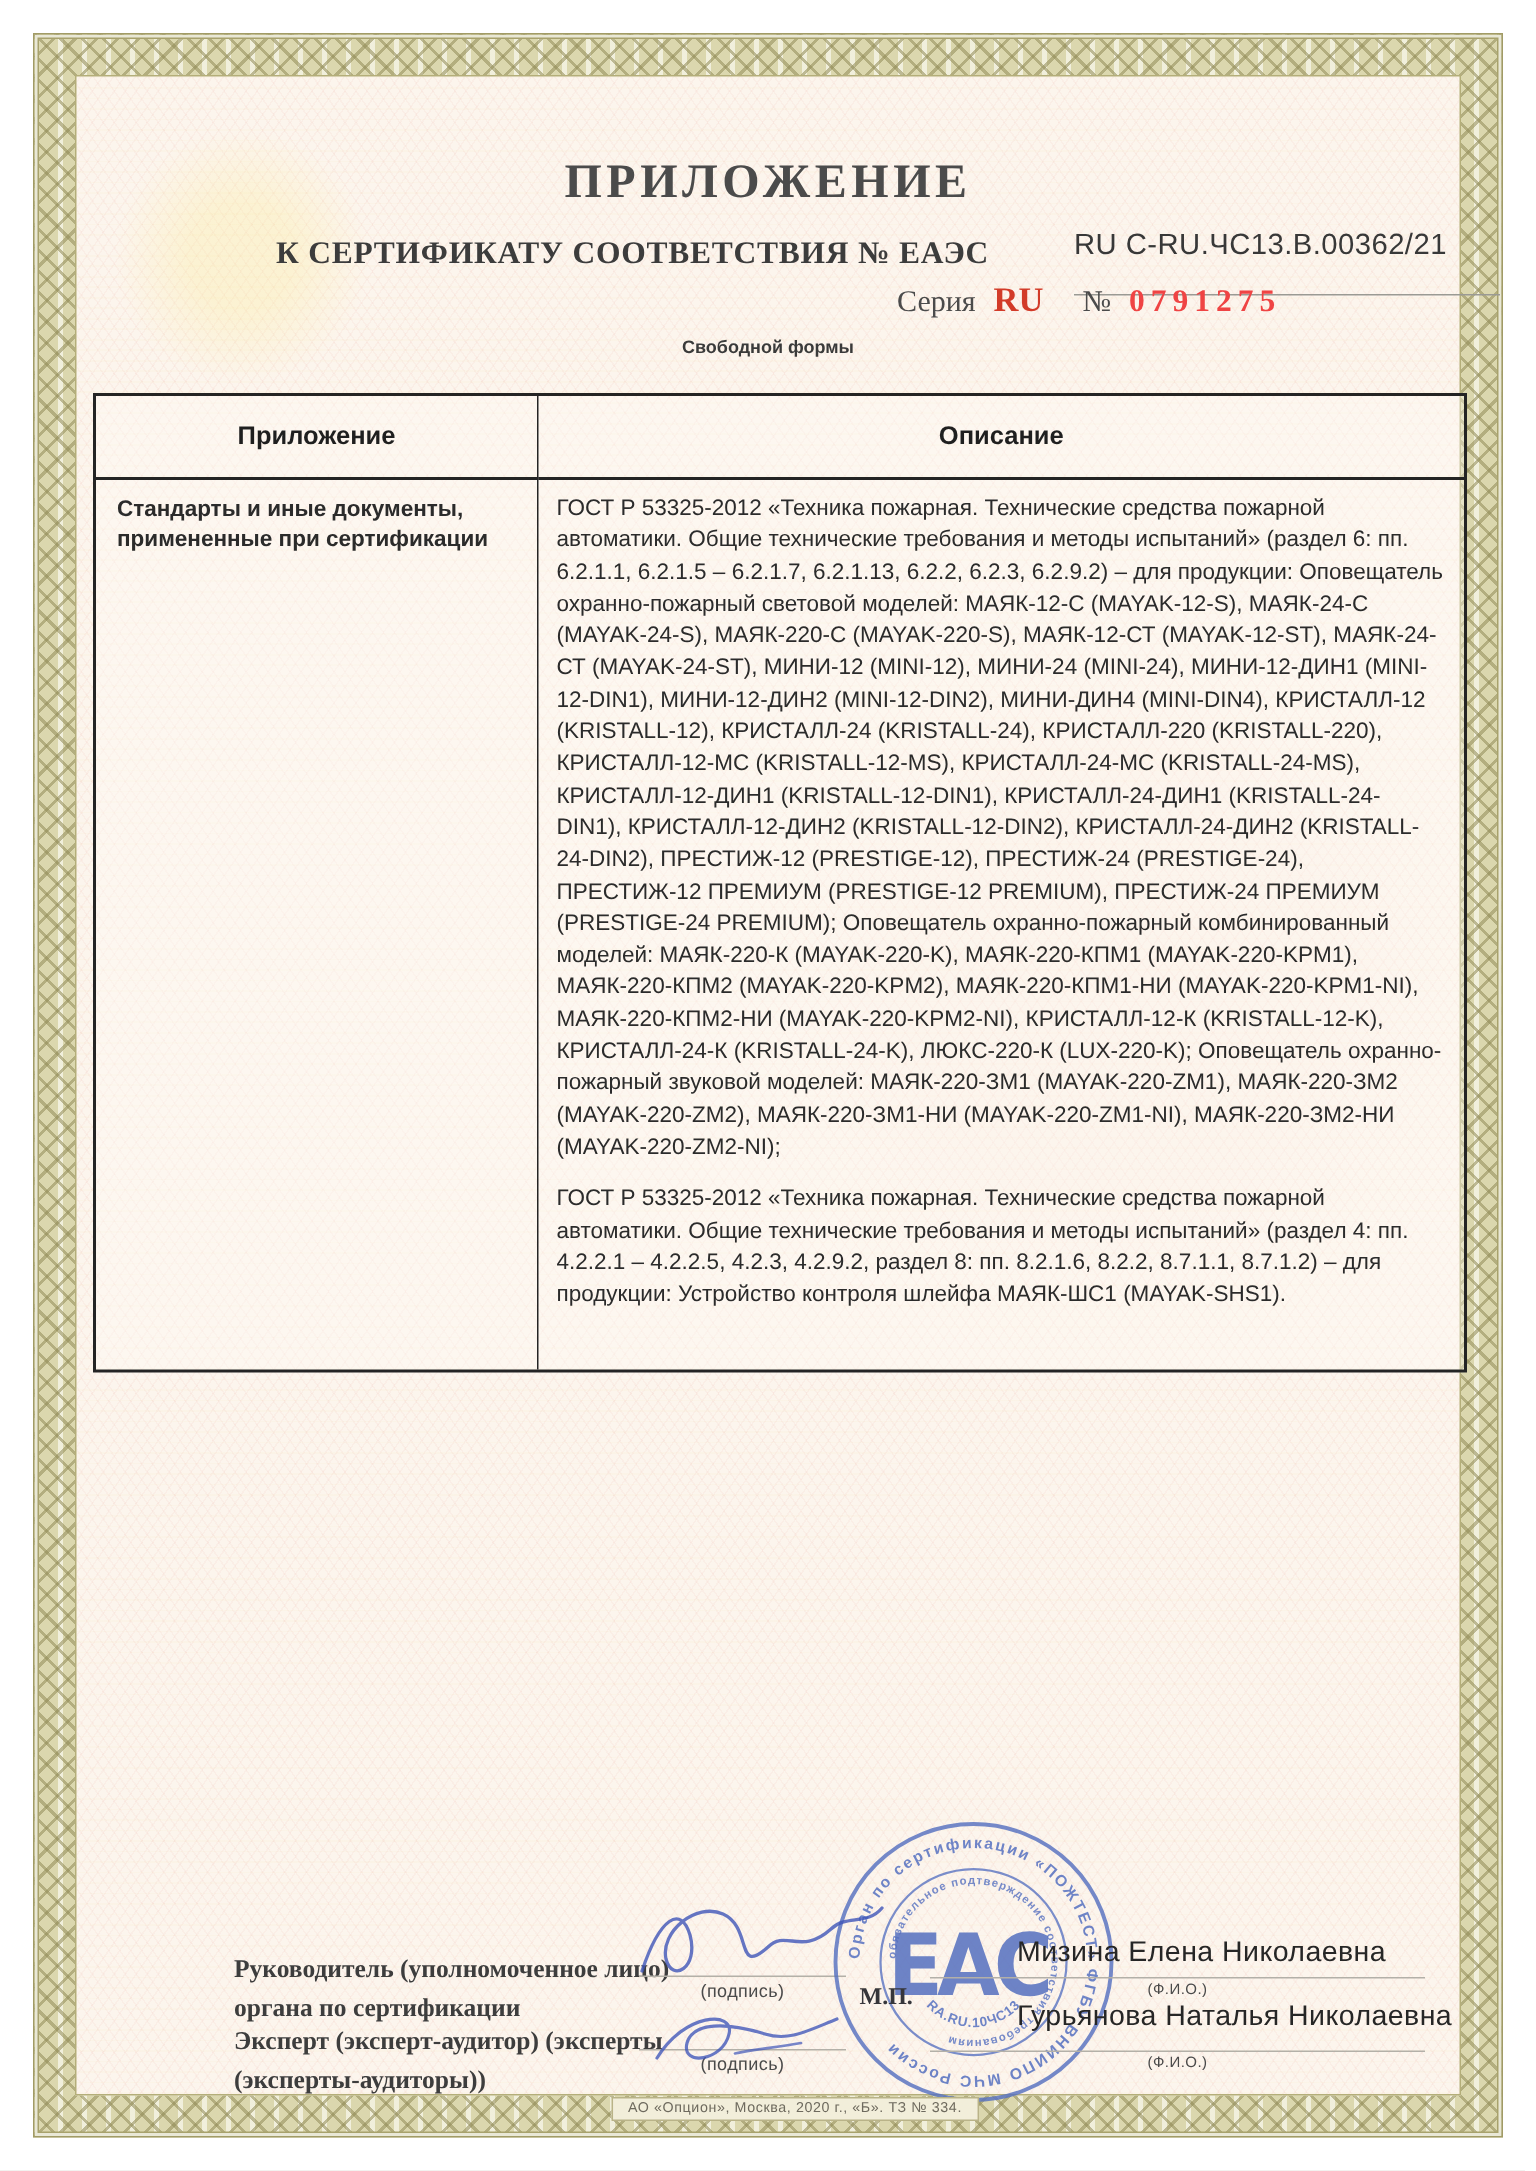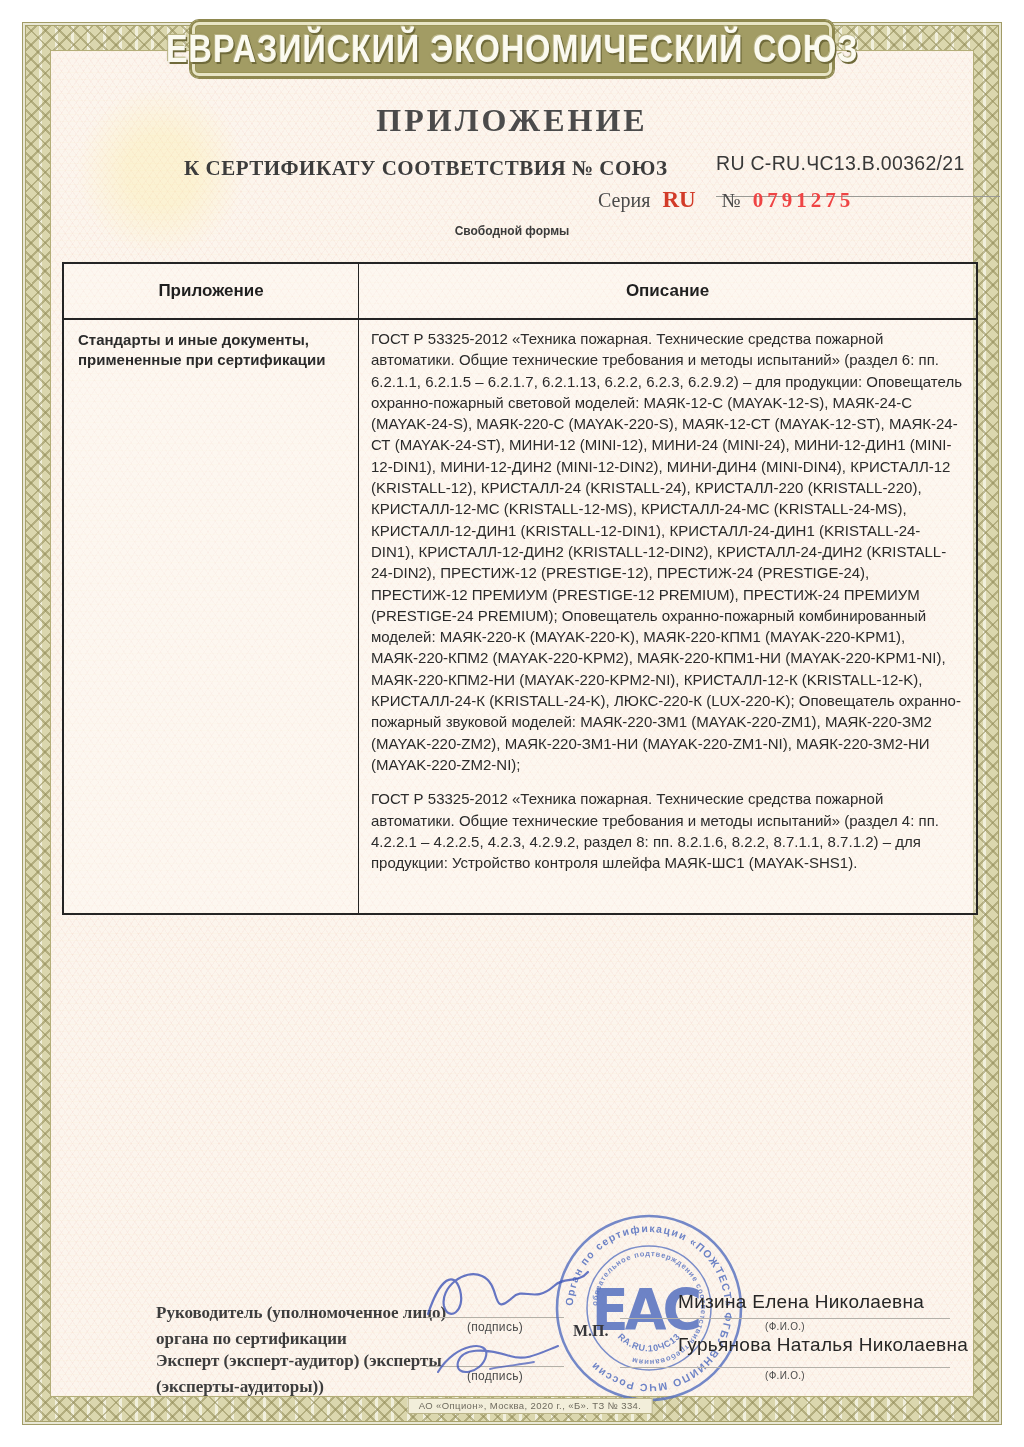--- a/index.html
+++ b/index.html
@@ -117,27 +117,24 @@
   }
 </style>
 </head>
 <body>
 
 <div id="page">
 
   <div class="frame"></div>
   <div class="paper"></div>
 
-  <div class="banner">
-    <span>ЕВРАЗИЙСКИЙ ЭКОНОМИЧЕСКИЙ СОЮЗ</span>
-  </div>
 
   <div class="title">ПРИЛОЖЕНИЕ</div>
 
-  <div class="cert-label">К СЕРТИФИКАТУ СООТВЕТСТВИЯ № СОЮЗ</div>
+  <div class="cert-label">К СЕРТИФИКАТУ СООТВЕТСТВИЯ № ЕАЭС</div>
   <div class="cert-number">RU C-RU.ЧС13.В.00362/21</div>
 
   <div class="series-row">
     <span class="series-label">Серия</span>
     <span class="series-value">RU</span>
     <span class="number-sign">№</span>
     <span class="blank-number">0791275</span>
   </div>
 
   <div class="form-type">Свободной формы</div>

